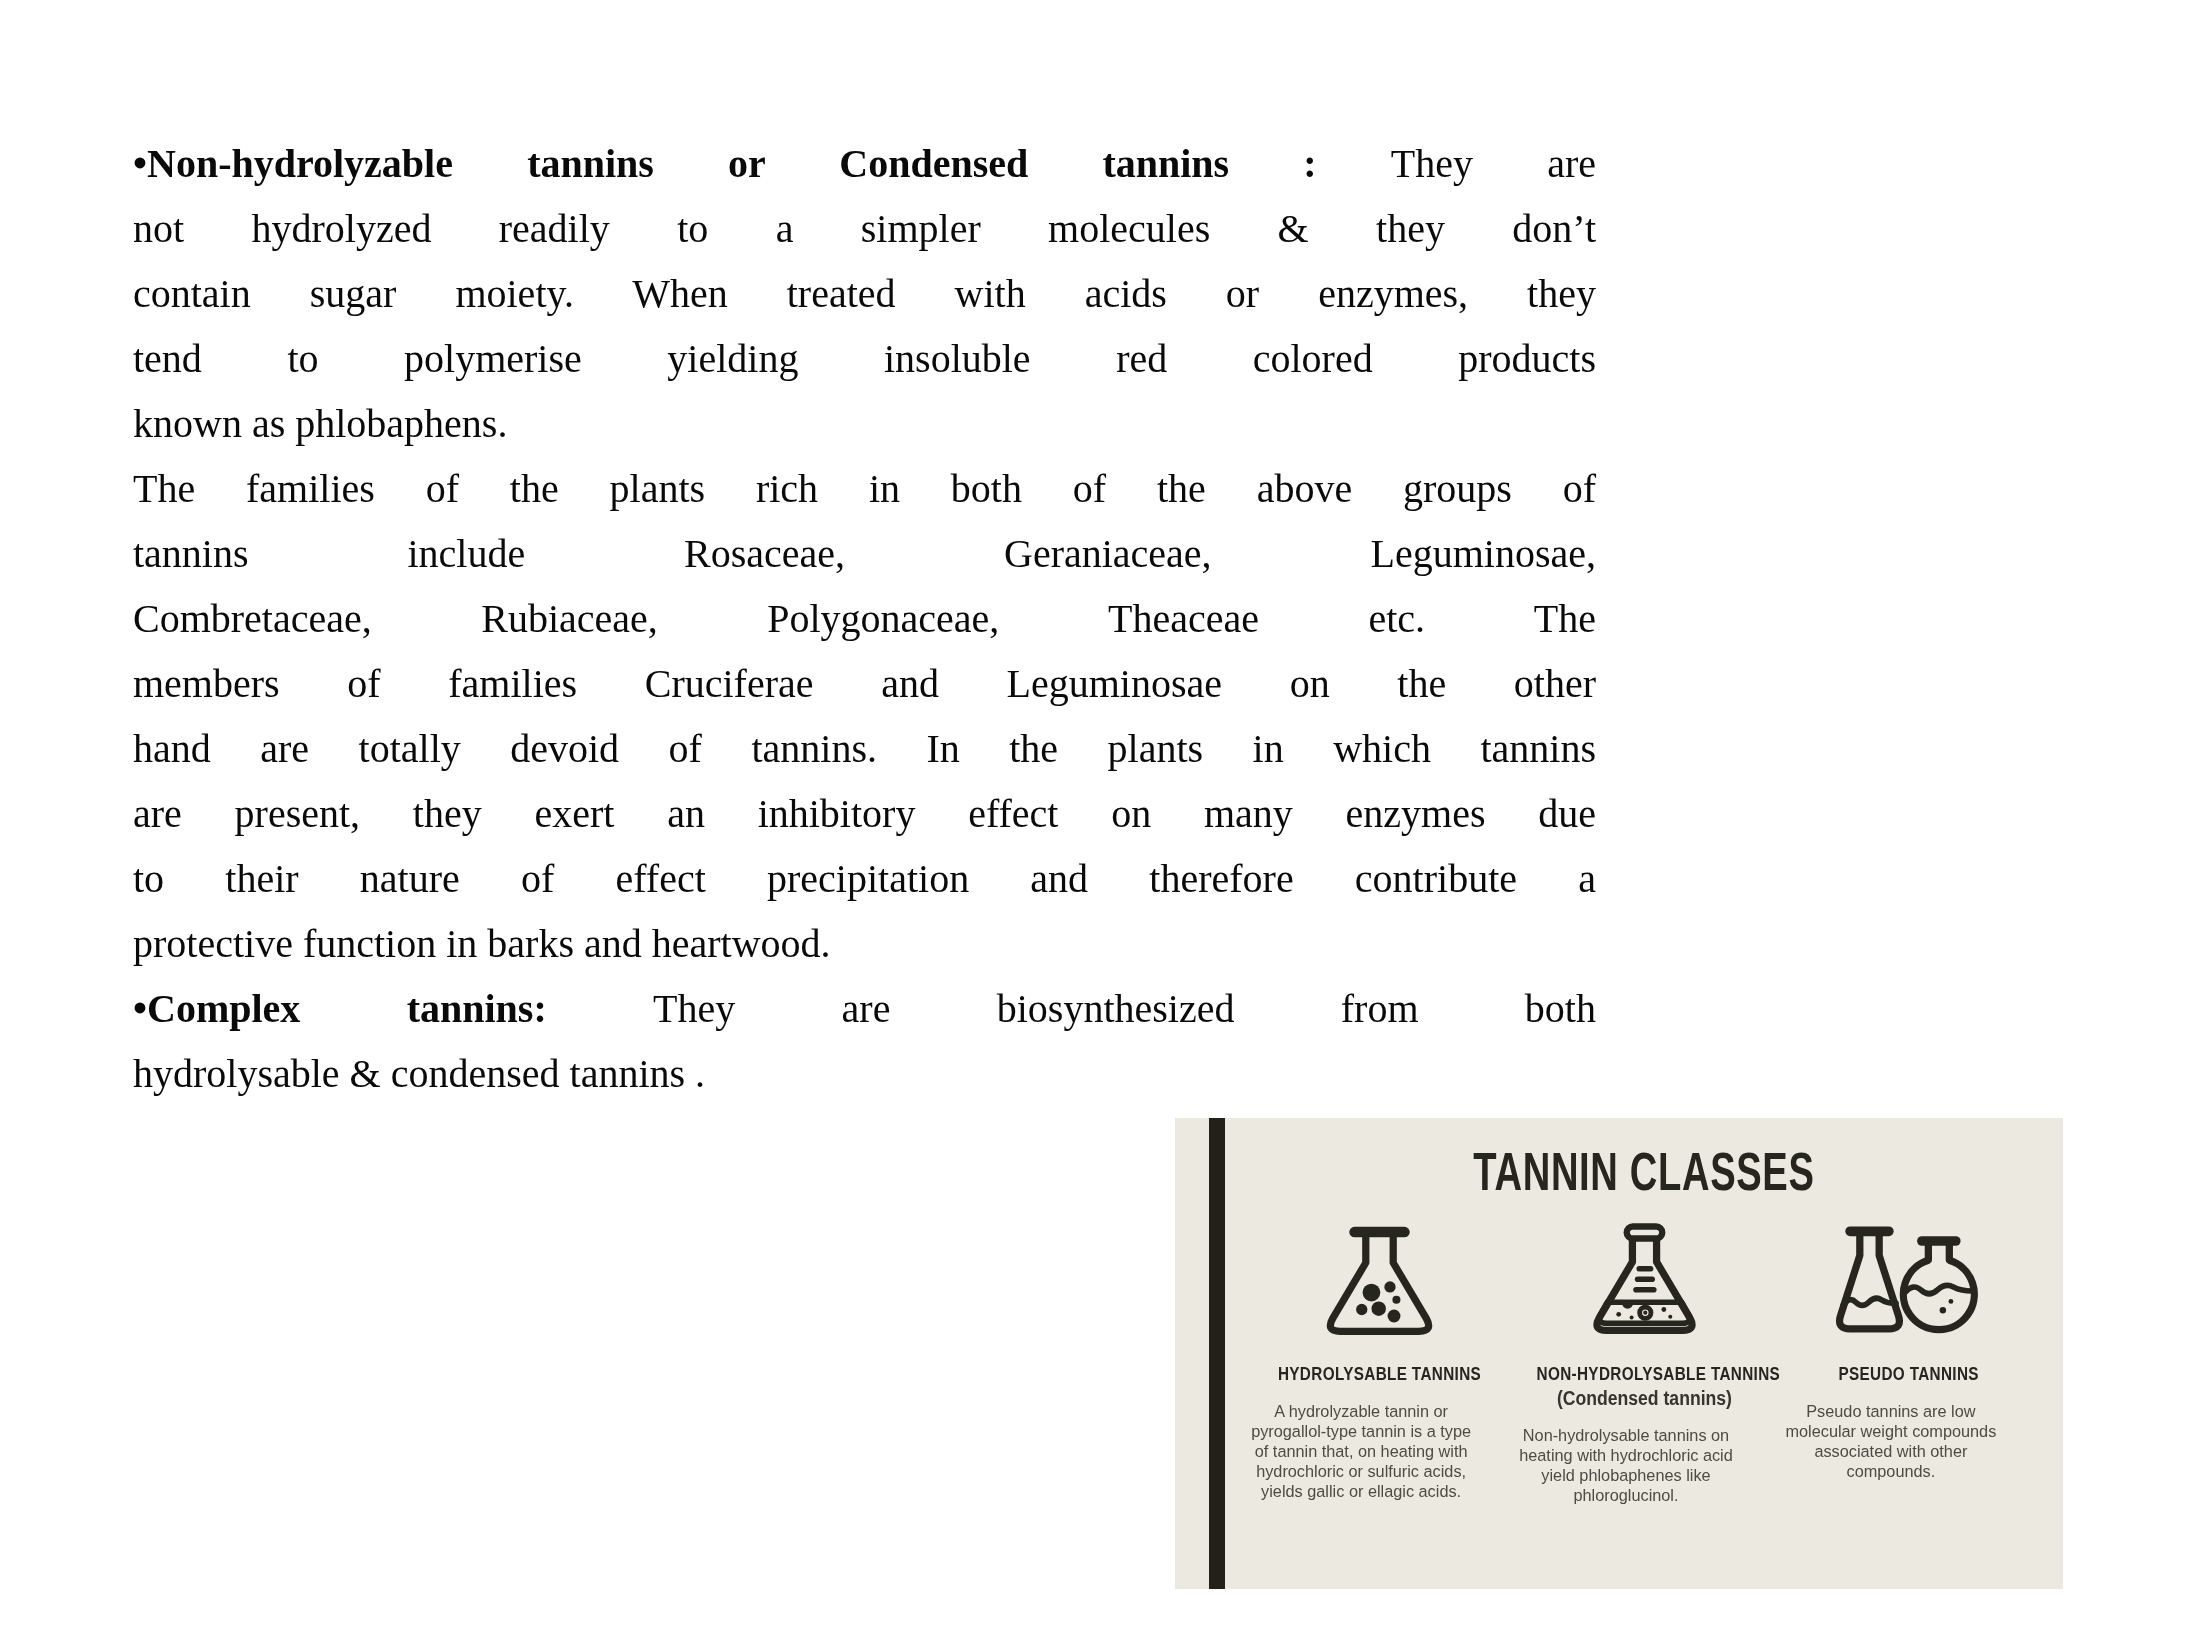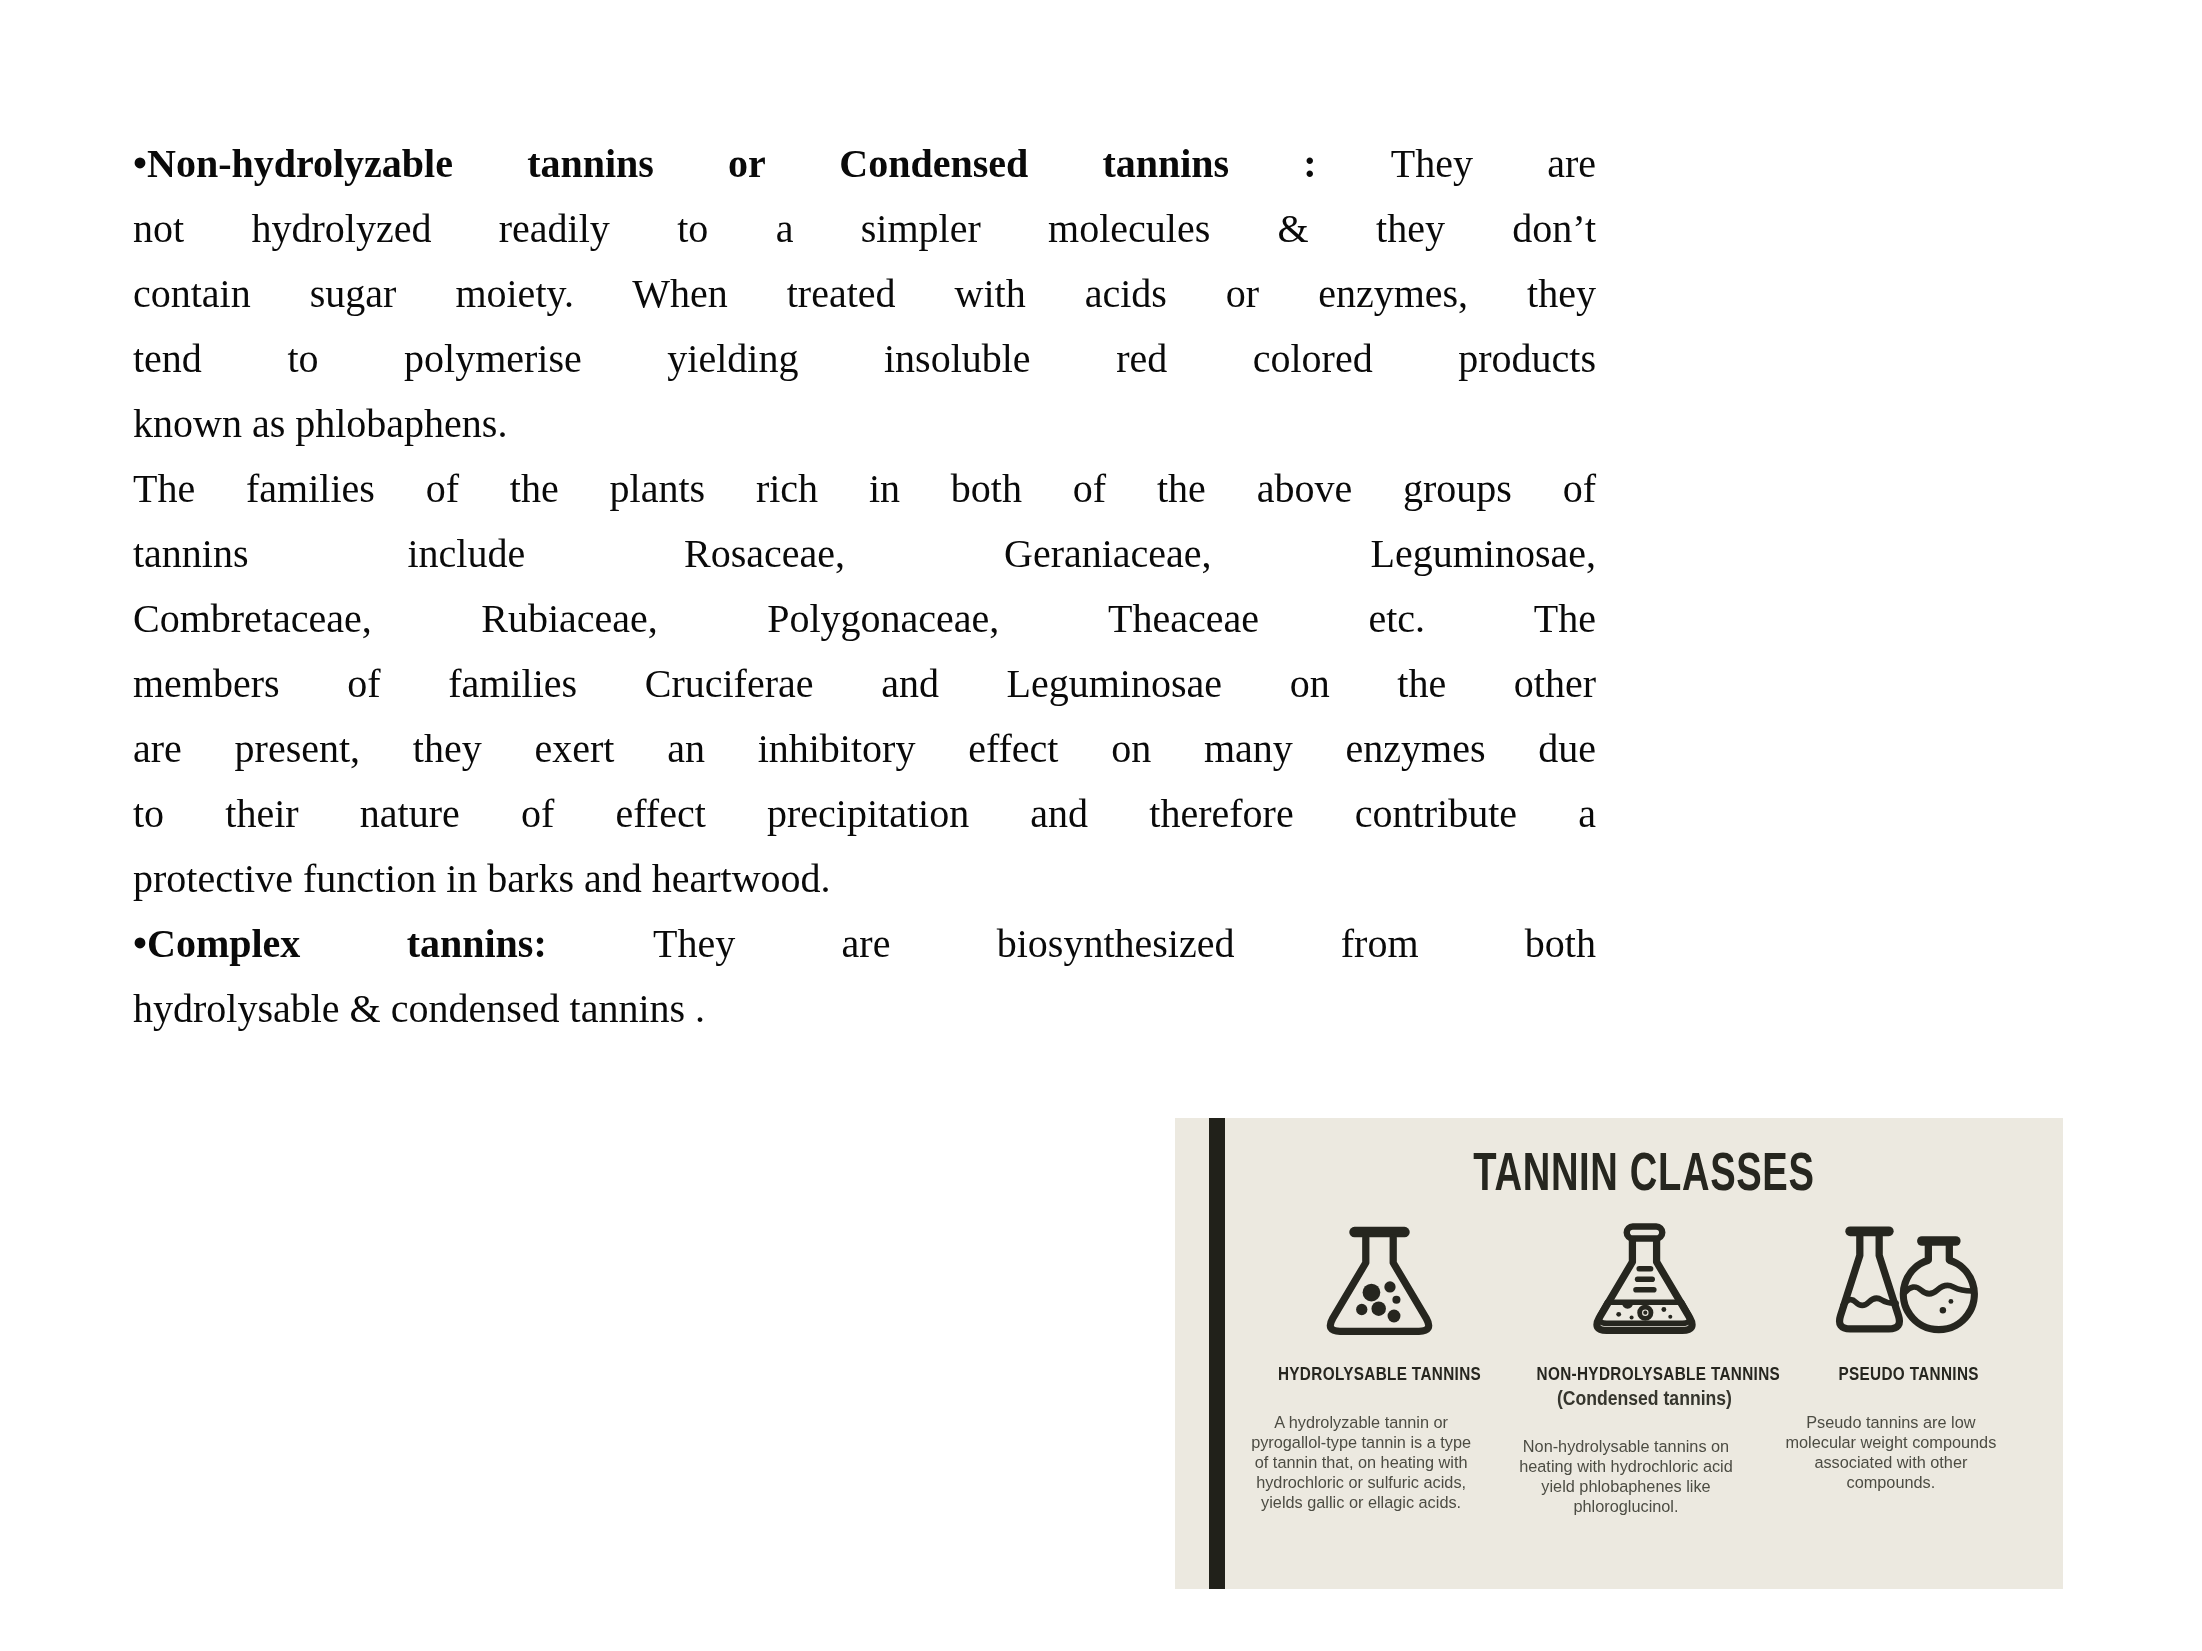--- a/index.html
+++ b/index.html
@@ -48,37 +48,38 @@
     margin:13.8px 0 0 0;font-size:18px;line-height:22.4px;font-weight:bold;
     color:var(--ink,#26261F);white-space:nowrap;letter-spacing:0.4px;
   }
   .col h3 .cond{display:inline-block;transform:scaleX(0.85);transform-origin:center;}
   .subheading{
     margin-top:1.7px;font-size:20px;line-height:22.4px;font-weight:bold;
     color:#35352D;white-space:nowrap;
   }
   .subheading .cond{display:inline-block;transform:scaleX(0.88);transform-origin:center;}
   .desc{
-    margin:27px 0 0 0;max-width:222px;
+    margin:16px 0 0 0;max-width:222px;
     font-size:16.3px;line-height:20px;color:#4C4C43;
   }
 </style>
 </head>
 <body>
 
 <div class="text-block">
     <div class="tline just"><span class="b">•Non-hydrolyzable tannins or Condensed tannins : </span><span>They are</span></div>
     <div class="tline just"><span>not hydrolyzed readily to a simpler molecules  &amp; they don’t</span></div>
     <div class="tline just"><span>contain sugar moiety. When treated with acids or enzymes, they</span></div>
     <div class="tline just"><span>tend to polymerise yielding insoluble red colored products</span></div>
     <div class="tline"><span>known as phlobaphens.</span></div>
     <div class="tline just"><span>The families of the plants rich in both of the above groups of</span></div>
     <div class="tline just"><span>tannins include Rosaceae, Geraniaceae, Leguminosae,</span></div>
     <div class="tline just"><span>Combretaceae, Rubiaceae, Polygonaceae, Theaceae etc. The</span></div>
     <div class="tline just"><span>members of families Cruciferae and Leguminosae on the other</span></div>
+    <div class="tline just"><span>hand are totally devoid of tannins. In the plants in which tannins</span></div>
     <div class="tline just"><span>are present, they exert an inhibitory effect on many enzymes due</span></div>
     <div class="tline just"><span>to their nature of effect precipitation and therefore contribute a</span></div>
     <div class="tline"><span>protective function in barks and heartwood.</span></div>
     <div class="tline just"><span class="b">•Complex tannins: </span><span>They are biosynthesized from both</span></div>
     <div class="tline"><span>hydrolysable &amp;  condensed tannins .</span></div>
   </div>
 
 <section class="panel">
   <div class="accent-bar"></div>
   <div class="panel-content">

